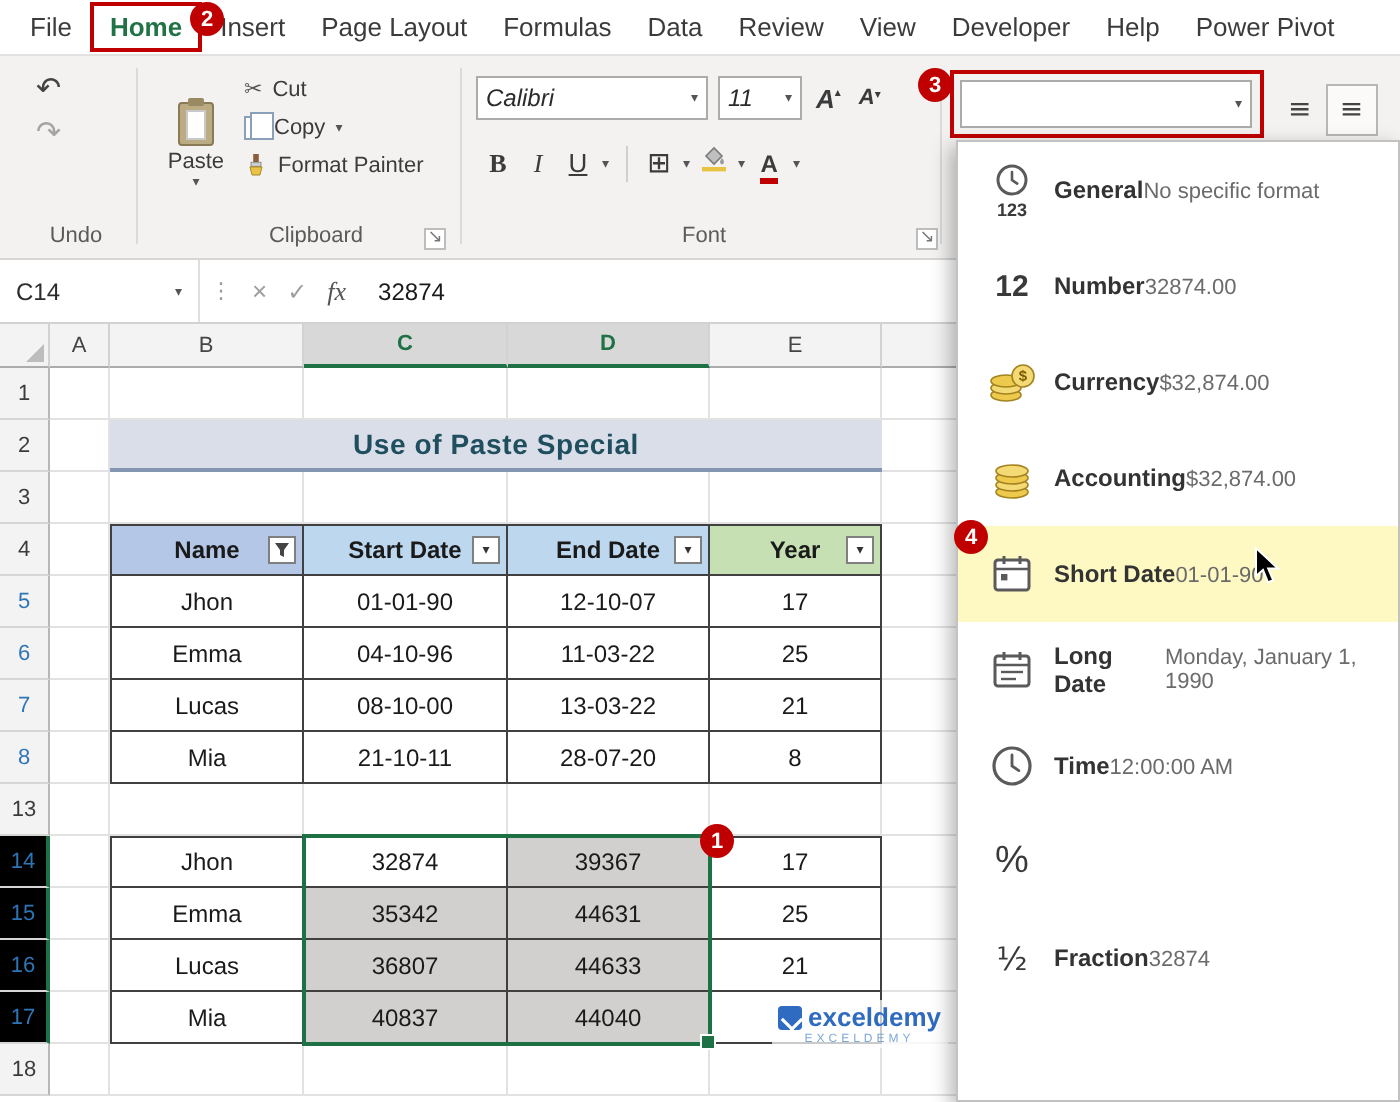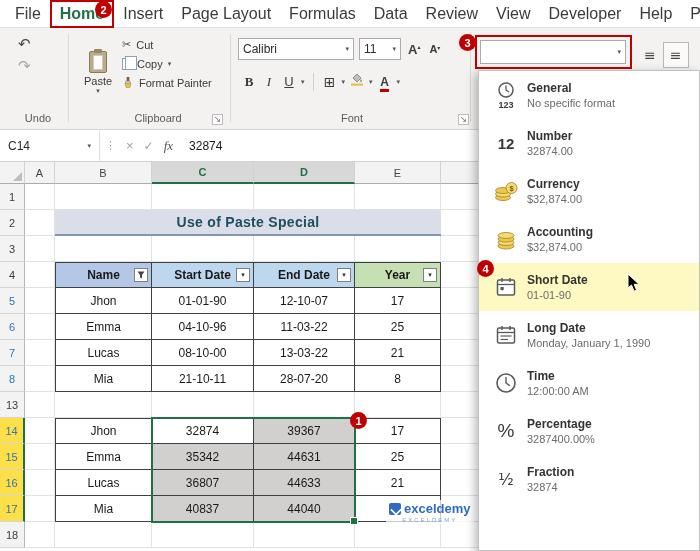--- a/index.html
+++ b/index.html
@@ -3,21 +3,21 @@
 <meta charset="utf-8">
 <style>
 *{margin:0;padding:0;box-sizing:border-box;}
 html,body{width:700px;height:551px;overflow:hidden;}
 body{font-family:"Liberation Sans","DejaVu Sans",sans-serif;font-size:12px;color:#262626;background:#fff;}
 .glyph{font-family:"DejaVu Sans",sans-serif;}
 .app{position:relative;width:700px;height:551px;background:#fff;overflow:hidden;}
 
 
 .menubar{position:absolute;top:0;left:0;right:0;height:28px;background:#fff;display:flex;align-items:center;padding-left:6px;border-bottom:1px solid #E3E1DF;z-index:10;}
-.tab{padding:6px 9px;font-size:16px;color:#3b3b3b;white-space:nowrap;cursor:default;}
+.tab{padding:6px 9px;font-size:13px;color:#3b3b3b;white-space:nowrap;cursor:default;}
 .tab.active{color:#217346;font-weight:bold;border:2px solid #C00000;padding:3px 8px;}
 
 
 .ribbon{position:absolute;top:28px;left:0;right:0;height:102px;background:#F3F2F1;border-bottom:1px solid #D8D6D4;z-index:10;}
 .vsep{position:absolute;top:6px;height:88px;width:1px;background:#DCDAD8;}
 .s1{left:68px}.s2{left:230px}.s3{left:470px}
 .grp-label{position:absolute;top:84px;font-size:11px;color:#5a5a5a;text-align:center;}
 .lbl-undo{left:12px;width:52px;}
 .lbl-clip{left:106px;width:104px;}
 .lbl-font{left:316px;width:72px;}
@@ -31,21 +31,21 @@
 .clip-top{position:absolute;top:-3px;left:4px;width:8px;height:4px;background:#9a8a64;border-radius:1px;}
 .clip-page{position:absolute;left:3px;top:3px;width:10px;height:15px;background:#fff;border:1px solid #c9c9c9;}
 .paste-lbl{font-size:11px;color:#3b3b3b;}
 .tiny-ar{font-size:7px;color:#555;line-height:5px;}
 .w-clip{position:absolute;left:122px;top:10px;display:flex;flex-direction:column;gap:7px;}
 .small-btn{display:flex;align-items:center;gap:5px;font-size:11px;color:#3b3b3b;cursor:pointer;white-space:nowrap;}
 .si{font-size:11px;color:#555;}
 .copy-ic{position:relative;width:10px;height:12px;border:1px solid #8aa0b8;background:#fff;display:inline-block;}
 .copy-ic::after{content:"";position:absolute;left:2px;top:-3px;width:10px;height:12px;border:1px solid #8aa0b8;background:#fff;}
 .tiny-ar2{font-size:7px;color:#555;}
-.w-font1{position:absolute;left:238px;top:10px;display:flex;align-items:center;gap:5px;}
+.w-font1{position:absolute;left:238px;top:10px;display:flex;align-items:center;gap:5px;font-style:italic;}
 .combo{height:22px;background:#fff;border:1px solid #ACABAB;display:flex;align-items:center;justify-content:space-between;padding:0 4px;font-size:12px;color:#2b2b2b;cursor:pointer;}
 .fname{width:116px;}
 .fsize{width:42px;}
 .ar{font-size:7px;color:#555;margin-left:4px;}
 .fbtn2{display:flex;align-items:flex-start;cursor:pointer;padding:2px;}
 .bigA{font-size:13px;font-weight:bold;color:#3b3b3b;}
 .sup{font-size:6px;color:#3b3b3b;margin-top:1px;}
 .w-font2{position:absolute;left:240px;top:42px;display:flex;align-items:center;gap:2px;height:24px;}
 .fmt-b{border:none;background:transparent;cursor:pointer;font-size:13px;color:#3b3b3b;width:18px;height:22px;line-height:20px;text-align:center;}
 .bold-b{font-weight:bold;font-family:"Liberation Serif",serif;}
@@ -75,21 +75,21 @@
 .colhdrs{display:flex;height:22px;}
 .ch{background:#F3F3F3;border-right:1px solid #D2D2D2;border-bottom:1px solid #ACACAC;display:flex;align-items:center;justify-content:center;font-size:11px;color:#444;flex:none;}
 .ch.selc{background:#D8D8D8;border-bottom:2px solid #1E7145;color:#1E7145;font-weight:bold;}
 .corner{width:25px;position:relative;}
 .corner::after{content:"";position:absolute;right:2px;bottom:2px;border-left:9px solid transparent;border-bottom:9px solid #BDBDBD;}
 .chA{width:30px}.chB{width:97px}.chC{width:102px}.chD{width:101px}.chE{width:86px}.chF{flex:1;border-right:none}
 .rows{position:relative;}
 .row{display:flex;height:26px;}
 .rh{width:25px;flex:none;background:#F3F3F3;border-right:1px solid #B7B7B7;border-bottom:1px solid #D6D6D6;display:flex;align-items:center;justify-content:center;font-size:11px;color:#3b3b3b;cursor:pointer;}
 .rh.blue{color:#2E75B6;}
-.rh.selrow{background:#fde047;color:#2E75B6;border-right:2px solid #1E7145;}
+.rh.selrow{background:#000000;color:#2E75B6;border-right:2px solid #1E7145;}
 .c{border-right:1px solid #E2E2E2;border-bottom:1px solid #E2E2E2;display:flex;align-items:center;justify-content:center;font-size:12px;color:#1a1a1a;flex:none;cursor:cell;}
 .cA{width:30px}.cB{width:97px}.cC{width:102px}.cD{width:101px}.cE{width:86px}.cF{flex:1;border-right:none}
 .t{border-right:1px solid #404040;border-bottom:1px solid #404040;}
 .bl{border-left:1px solid #404040;}
 .bt{border-top:1px solid #404040;}
 .titleC{width:386px;flex:none;background:#D9DEE8;border-bottom:2px solid #8496B0;color:#1F4E5F;font-weight:bold;font-size:14px;display:flex;align-items:center;justify-content:center;letter-spacing:.3px;cursor:cell;}
 .th{font-weight:bold;position:relative;justify-content:center;}
 .h-name{background:#B4C7E7;}
 .h-date{background:#BDD7EE;}
 .h-year{background:#C6E0B4;}
@@ -108,21 +108,21 @@
 
 .fmt-panel{position:absolute;left:478px;top:70px;width:222px;height:481px;background:#fff;border:1px solid #C2C2C2;box-shadow:-3px 3px 9px rgba(0,0,0,.28);z-index:50;overflow:hidden;}
 .fmt-item{display:flex;align-items:center;height:48px;padding-left:6px;cursor:pointer;}
 .fmt-item.hl{background:#fef9c3;}
 .fmt-icon{width:42px;flex:none;display:flex;flex-direction:column;align-items:center;justify-content:center;color:#3a3a3a;}
 .gi-123{font-size:9px;font-weight:bold;color:#3a3a3a;margin-top:1px;}
 .gi-12{font-size:15px;font-weight:bold;}
 .gi-pct{font-size:19px;}
 .gi-frac{font-size:16px;}
 .gi-sci{font-size:13px;}
-.fmt-texts{display:flex;flex-direction:column;}
+.fmt-texts{display:flex;flex-direction:row;}
 .fmt-title{font-size:12px;font-weight:bold;color:#333;}
 .fmt-sub{font-size:11px;color:#6b6b6b;margin-top:2px;}
 .cursor{position:absolute;left:148px;top:202px;z-index:55;pointer-events:none;}
 
 
 .badge{position:absolute;width:17px;height:17px;border-radius:50%;background:#C00000;color:#fff;font-size:11px;font-weight:bold;display:flex;align-items:center;justify-content:center;z-index:70;}
 .b1{left:350px;top:412px;}
 .b2{left:95px;top:1px;}
 .b3{left:459px;top:34px;}
 .b4{left:477px;top:260px;}
@@ -521,24 +521,20 @@
       </span>
       <span class="fmt-texts">
           <span class="fmt-title">Time</span>
           <span class="fmt-sub">12:00:00 AM</span>
         </span>
     </div>
     <div class="fmt-item">
       <span class="fmt-icon">
           <span class="gi-pct">%</span>
         </span>
-      <span class="fmt-texts">
-          <span class="fmt-title">Percentage</span>
-          <span class="fmt-sub">3287400.00%</span>
-        </span>
     </div>
     <div class="fmt-item">
       <span class="fmt-icon">
           <span class="gi-frac glyph">½</span>
         </span>
       <span class="fmt-texts">
           <span class="fmt-title">Fraction</span>
           <span class="fmt-sub">32874</span>
         </span>
     </div>

